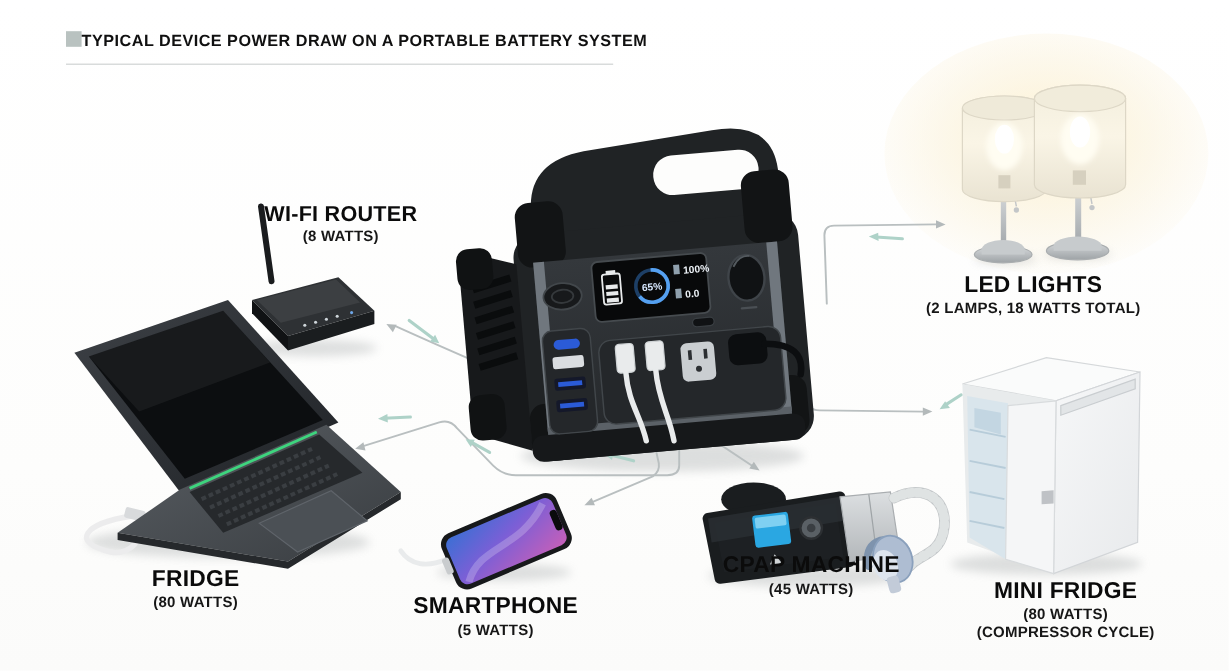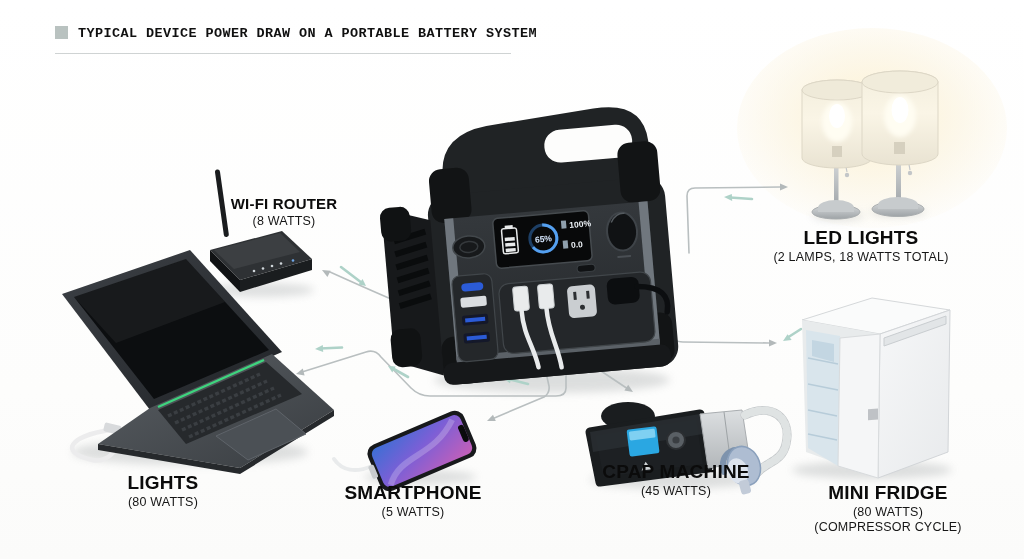--- a/index.html
+++ b/index.html
@@ -2,28 +2,28 @@
 <html><head>
 <meta charset="utf-8">
 <style>
   html,body{margin:0;padding:0;background:#ffffff;}
   .canvas{
     position:relative;width:1024px;height:559px;overflow:hidden;
     background:linear-gradient(180deg,#ffffff 0%,#fdfdfc 70%,#fbfbfa 100%);
     font-family:"Liberation Sans",sans-serif;color:#0d0d0d;
   }
   .canvas svg{position:absolute;left:0;top:0;}
-  .title-row{position:absolute;left:55px;top:26px;display:flex;align-items:flex-start;gap:10px;font-family:Liberation Mono, monospace;}
+  .title-row{position:absolute;left:55px;top:26px;display:flex;align-items:flex-start;}
   .title-bullet{width:13px;height:13px;background:#b9c2c0;}
   .title-text{font-size:13.5px;font-weight:bold;letter-spacing:.4px;color:#101010;white-space:nowrap;}
   .title-rule{position:absolute;left:55px;top:53px;width:456px;height:1px;background:#cfd3d3;}
   .device-label{position:absolute;text-align:center;transform:translateX(-50%);line-height:1.25;}
   .device-name{font-weight:bold;font-size:19px;letter-spacing:.2px;color:#0b0b0b;white-space:nowrap;}
-  .device-name.sm{font-size:15px;margin-top:28px;}
-  .device-power{font-size:12.5px;letter-spacing:.2px;color:#161616;white-space:nowrap;}
+  .device-name.sm{font-size:18px;}
+  .device-power{font-size:12.5px;letter-spacing:.2px;color:#161616;white-space:nowrap;font-weight:bold;}
 </style>
 </head>
 <body>
 
 <div class="canvas">
 
 <svg width="1024" height="559" viewBox="0 0 1024 559">
   <defs>
     <filter id="blur4" x="-40%" y="-40%" width="180%" height="180%">
           <feGaussianBlur stdDeviation="4"></feGaussianBlur>
@@ -324,25 +324,25 @@
   <div class="device-name sm">WI-FI ROUTER</div>
   <div class="device-power">(8 WATTS)</div>
 </div>
 
 <div class="device-label" style="left:861px;top:226px;">
   <div class="device-name">LED LIGHTS</div>
   <div class="device-power">(2 LAMPS, 18 WATTS TOTAL)</div>
 </div>
 
 <div class="device-label" style="left:163px;top:471px;">
-  <div class="device-name">LIGHTS</div>
+  <div class="device-name">FRIDGE</div>
   <div class="device-power">(80 WATTS)</div>
 </div>
 
-<div class="device-label" style="left:413px;top:481px;">
+<div class="device-label" style="left:413px;top:494px;">
   <div class="device-name">SMARTPHONE</div>
   <div class="device-power">(5 WATTS)</div>
 </div>
 
 <div class="device-label" style="left:676px;top:460px;text-align:center;">
   <div class="device-name">CPAP MACHINE</div>
   <div class="device-power">(45 WATTS)</div>
 </div>
 
 <div class="device-label" style="left:888px;top:481px;">

